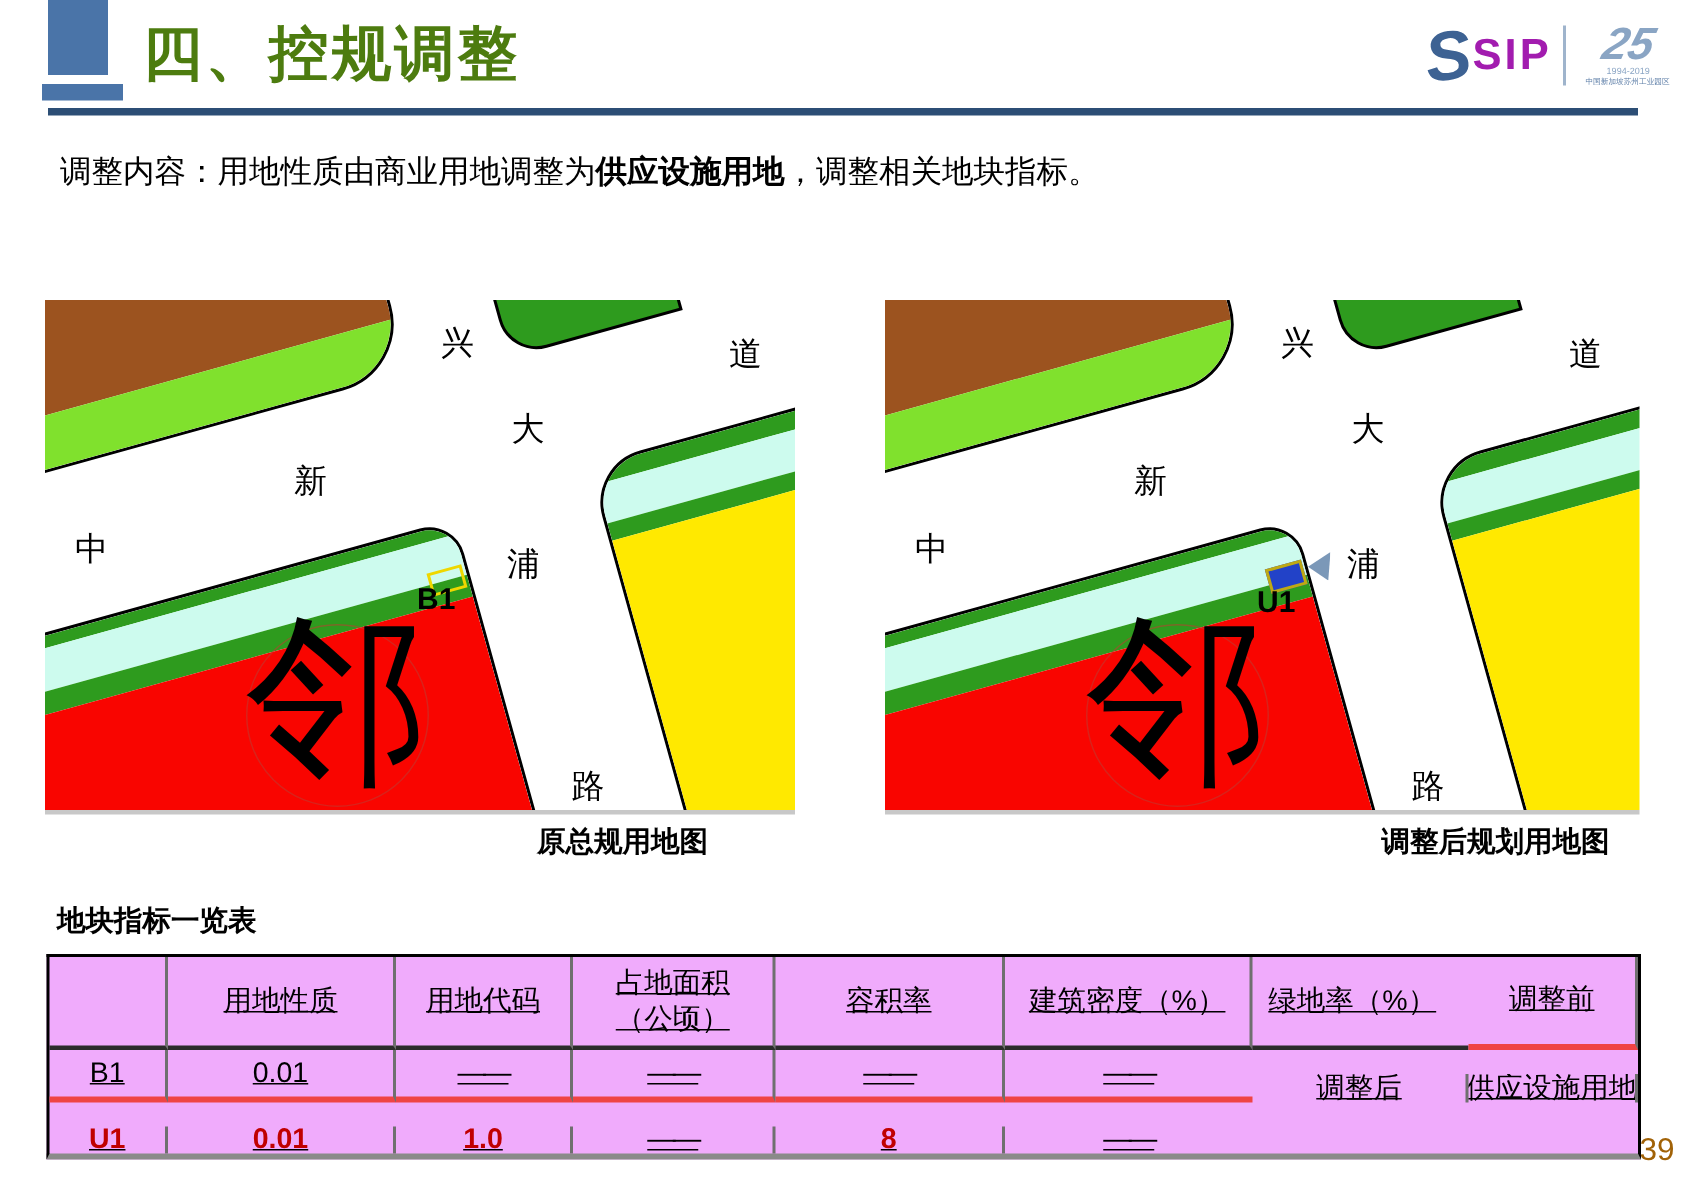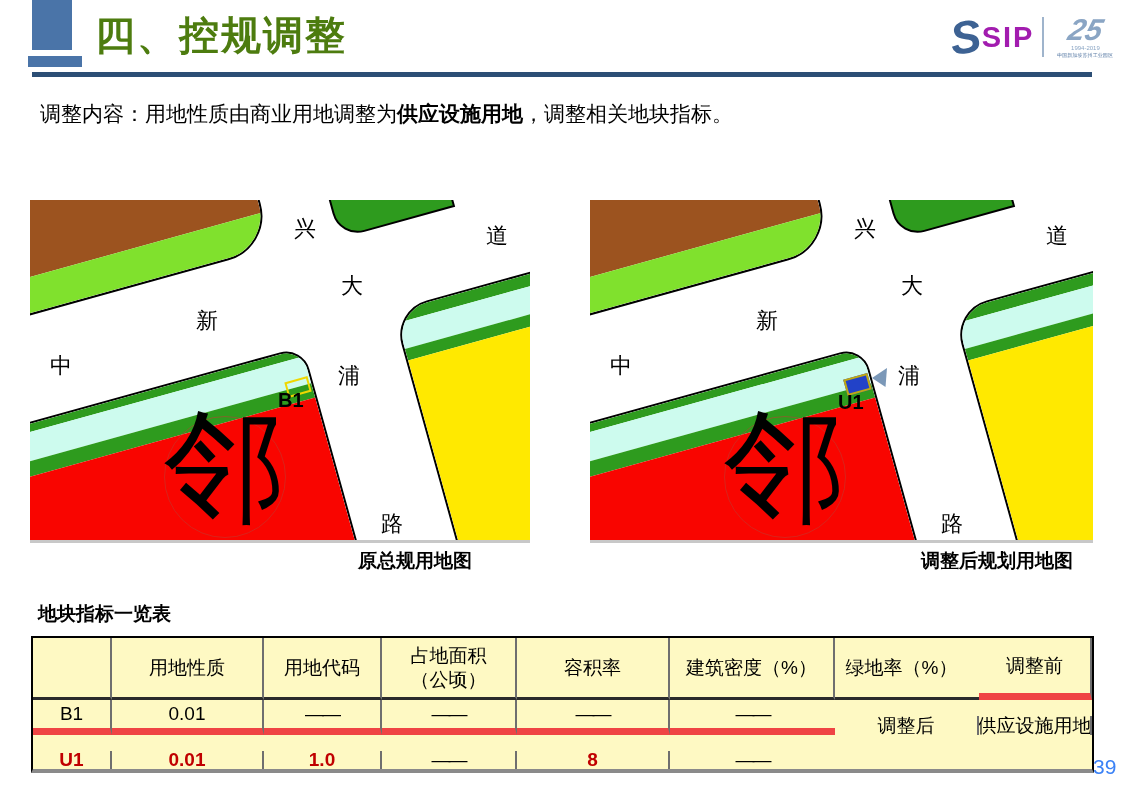--- a/index.html
+++ b/index.html
@@ -79,32 +79,32 @@
   .map-caption{position:absolute;top:548px;width:230px;text-align:center;
     font-size:19px;font-weight:bold;}
   #caption-left{left:300px;}
   #caption-right{left:882px;}
 
   
   #table-title{position:absolute;left:38px;top:601px;font-size:19px;font-weight:bold;}
   #spec-table{position:absolute;left:31px;top:636px;display:grid;
     grid-template-columns:79px 152px 118px 135px 153px 165px 144px 113px;
     grid-template-rows:62px 35px 34px;
-    border:2px solid #000;border-bottom:4px solid #8A8A8A;background:#fef9c3;}
+    border:2px solid #000;border-bottom:4px solid #8A8A8A;background:#f0abfc;text-decoration:underline;}
   .cell{display:flex;flex-direction:column;align-items:center;justify-content:center;
     font-size:19px;line-height:1.25;box-sizing:border-box;
-    border-right:2px solid #6F6F6F;border-bottom:7px solid #ef4444;overflow:hidden;white-space:nowrap;}
+    border-right:2px solid #6F6F6F;border-bottom:4px solid #ef4444;overflow:hidden;white-space:nowrap;}
   .cell.lastcol{border-right:none;}
   .cell.hdr{border-bottom:3px solid #2B2B2B;}
   .cell.lastrow{border-bottom:none;margin-top:16px;}
   .cell.red{color:#C00000;font-weight:bold;}
   .cell .clip-left{text-indent:-11px;}
   .dash{letter-spacing:-2px;}
 
-  #page-number{position:absolute;left:1093px;top:755px;font-size:21px;color:#3b82f6;}
+  #page-number{position:absolute;left:1093px;top:755px;font-size:21px;color:#a16207;}
 </style>
 </head>
 <body>
 
 <div class="deco-square"></div>
 <div class="deco-bar"></div>
 <div id="page-title">四、控规调整</div>
 <div class="title-underline"></div>
 
 <div id="logo">

